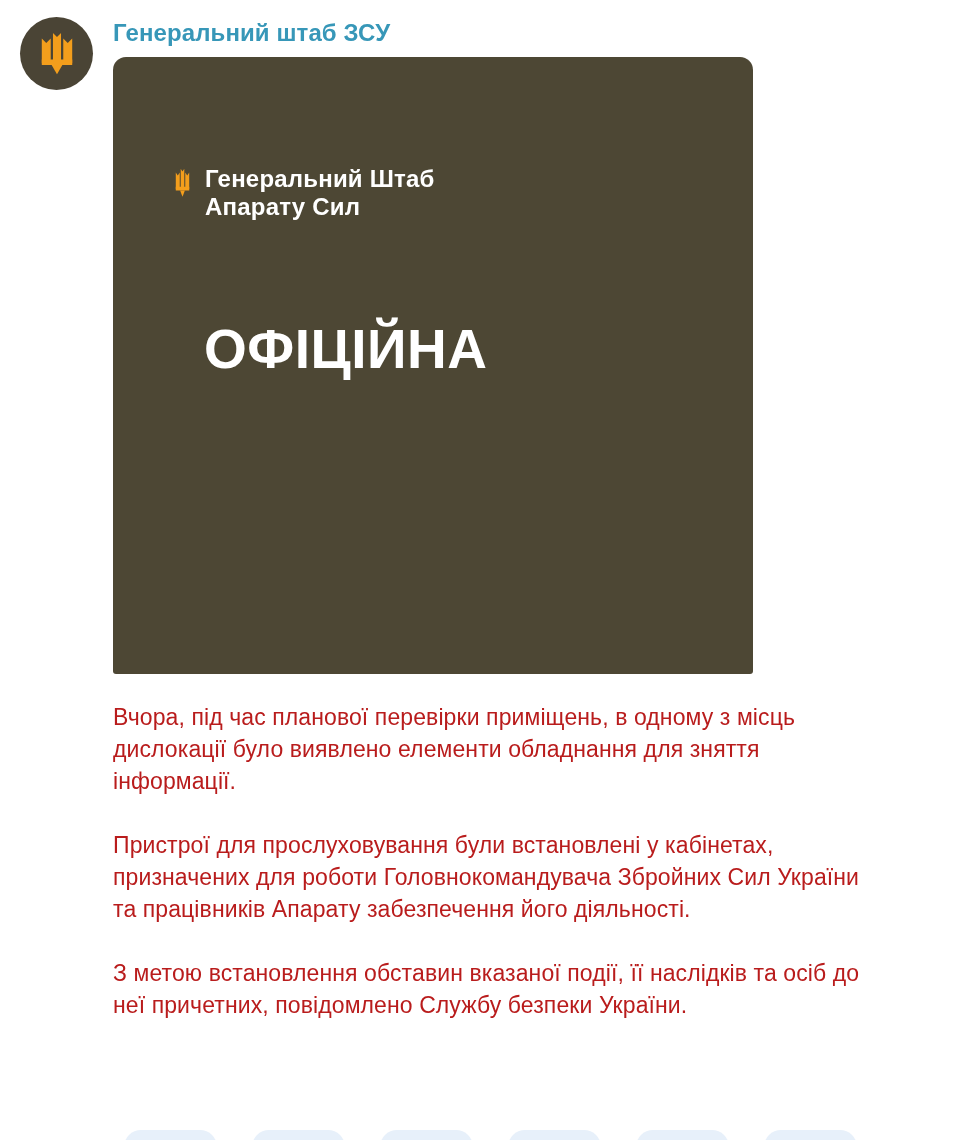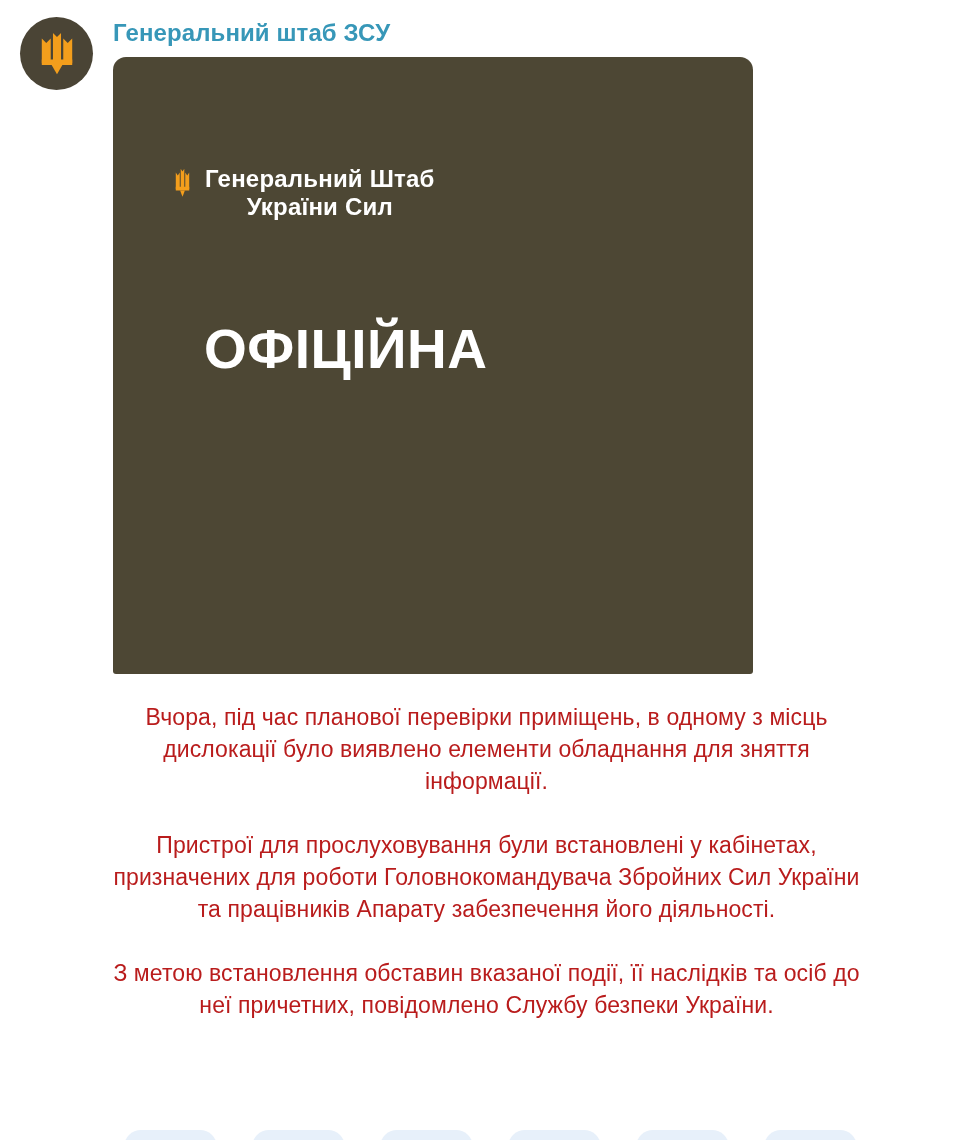--- a/index.html
+++ b/index.html
@@ -2,21 +2,21 @@
 <html><head>
 <meta charset="utf-8">
 <style>
   * { margin: 0; padding: 0; box-sizing: border-box; }
   html, body {
     width: 954px; height: 1140px;
     overflow: hidden;
     background: #ffffff;
     font-family: "Liberation Sans", "DejaVu Sans", sans-serif;
   }
-  .stage { position: relative; width: 954px; height: 1140px; text-align: center; }
+  .stage { position: relative; width: 954px; height: 1140px; }
 
   
   .avatar {
     position: absolute; left: 20px; top: 17px;
     width: 73px; height: 73px; border-radius: 50%;
     background: #4A4435;
     display: flex; align-items: center; justify-content: center;
     cursor: pointer;
   }
 
@@ -95,21 +95,21 @@
   </div>
 
   <div class="channel-name">Генеральний штаб ЗСУ</div>
 
   <div class="photo-card">
     <svg class="card-logo-icon" viewBox="0 0 38 48" preserveAspectRatio="none">
       <use href="#tryzub"></use>
     </svg>
     <div class="card-org">
       <div>Генеральний Штаб</div>
-      <div>України Сил</div>
+      <div>Апарату Сил</div>
     </div>
     <div class="card-title">
       <div>ОФІЦІЙНА</div>
     </div>
   </div>
 
   <div class="message-text">
     <p>Вчора, під час планової перевірки приміщень, в одному з місць дислокації було виявлено елементи обладнання для зняття інформації.</p>
     <p>Пристрої для прослуховування були встановлені у кабінетах, призначених для роботи Головнокомандувача Збройних Сил України та працівників Апарату забезпечення його діяльності.</p>
     <p>З метою встановлення обставин вказаної події, її наслідків та осіб до неї причетних, повідомлено Службу безпеки України.</p>

